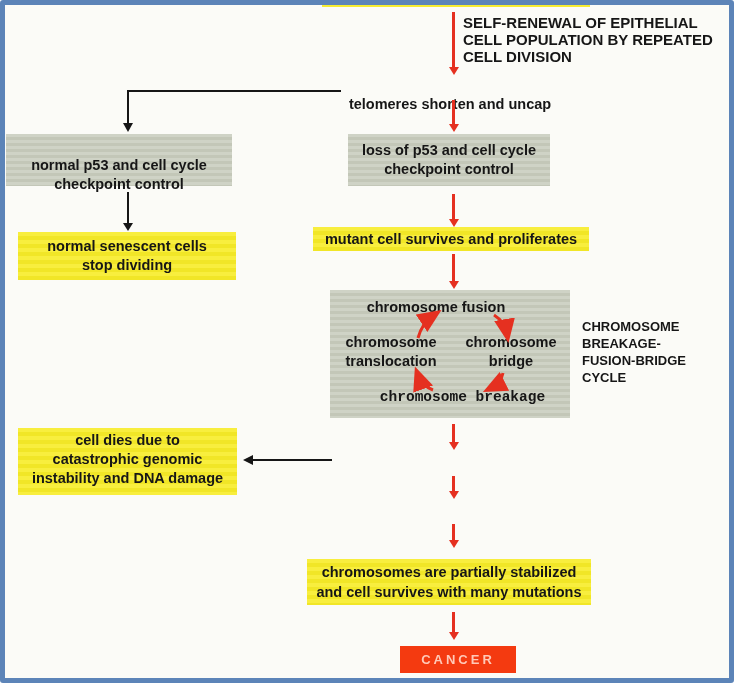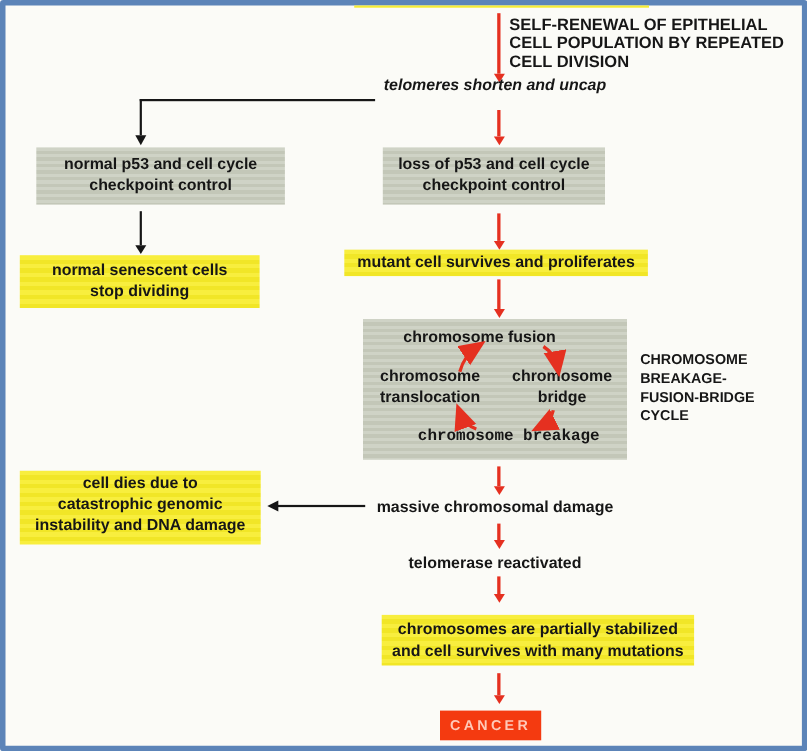--- a/index.html
+++ b/index.html
@@ -62,29 +62,29 @@
 
 <div class="frame">
 
   <div class="top-strip"></div>
 
   <div class="varrow red" style="left:447px;top:7px;height:55px;"></div>
   <div class="heading" style="left:458px;top:9px;width:262px;">SELF-RENEWAL OF EPITHELIAL
 CELL POPULATION BY REPEATED
 CELL DIVISION</div>
 
-  <div class="node" style="left:325px;top:64px;width:240px;font-style:italic;">telomeres shorten and uncap</div>
+  <div class="node" style="left:325px;top:90px;width:240px;">telomeres shorten and uncap</div>
 
   <div class="hline" style="left:122px;top:85px;width:214px;"></div>
   <div class="vline" style="left:122px;top:85px;height:33px;"></div>
   <div class="head-down-black" style="left:118px;top:118px;"></div>
 
   <div class="varrow red" style="left:447px;top:95px;height:24px;"></div>
 
-  <div class="node gray" style="left:28px;top:129px;width:226px;height:52px;padding-top:7px;">normal p53 and cell cycle
+  <div class="node gray" style="left:1px;top:129px;width:226px;height:52px;padding-top:22px;">normal p53 and cell cycle
 checkpoint control</div>
   <div class="node gray" style="left:343px;top:129px;width:202px;height:52px;padding-top:7px;">loss of p53 and cell cycle
 checkpoint control</div>
 
   <div class="varrow black" style="left:122px;top:187px;height:31px;"></div>
   <div class="varrow red" style="left:447px;top:189px;height:25px;"></div>
 
   <div class="node yellow" style="left:308px;top:222px;width:276px;height:24px;line-height:24px;">mutant cell survives and proliferates</div>
   <div class="node yellow" style="left:13px;top:227px;width:218px;height:48px;padding-top:5px;">normal senescent cells
 stop dividing</div>
@@ -108,31 +108,29 @@
     <path d="M164,25 Q175,32 177,44" fill="none" stroke="#e53020" stroke-width="3" marker-end="url(#rah)"></path>
     <path d="M173,83 Q171,93 161,98" fill="none" stroke="#e53020" stroke-width="3" marker-end="url(#rah)"></path>
     <path d="M103,100 Q92,96 88,85" fill="none" stroke="#e53020" stroke-width="3" marker-end="url(#rah)"></path>
   </svg>
   <div class="cycle-label" style="left:577px;top:313px;width:130px;">CHROMOSOME
 BREAKAGE-
 FUSION-BRIDGE
 CYCLE</div>
 
   <div class="varrow red" style="left:447px;top:419px;height:18px;"></div>
-  <div class="node" style="left:325px;top:447px;width:240px;">massive chromosomal damage</div>
 
   <div class="hline" style="left:247px;top:454px;width:80px;"></div>
   <div class="head-left-black" style="left:238px;top:450px;"></div>
   <div class="node yellow" style="left:13px;top:423px;width:219px;height:67px;padding-top:3px;">cell dies due to
 catastrophic genomic
 instability and DNA damage</div>
 
   <div class="varrow red" style="left:447px;top:471px;height:15px;"></div>
-  <div class="node" style="left:325px;top:498px;width:240px;">telomerase reactivated</div>
 
   <div class="varrow red" style="left:447px;top:519px;height:16px;"></div>
-  <div class="node yellow" style="left:302px;top:554px;width:284px;height:46px;padding-top:3px;line-height:20px;margin-left:40px;">chromosomes are partially stabilized
+  <div class="node yellow" style="left:302px;top:554px;width:284px;height:46px;padding-top:3px;line-height:20px;">chromosomes are partially stabilized
 and cell survives with many mutations</div>
 
   <div class="varrow red" style="left:447px;top:607px;height:20px;"></div>
-  <div class="node cancer" style="left:395px;top:641px;width:92px;height:27px;">CANCER</div>
+  <div class="node cancer" style="left:395px;top:641px;width:116px;height:27px;">CANCER</div>
 
 </div>
 
 </body></html>

